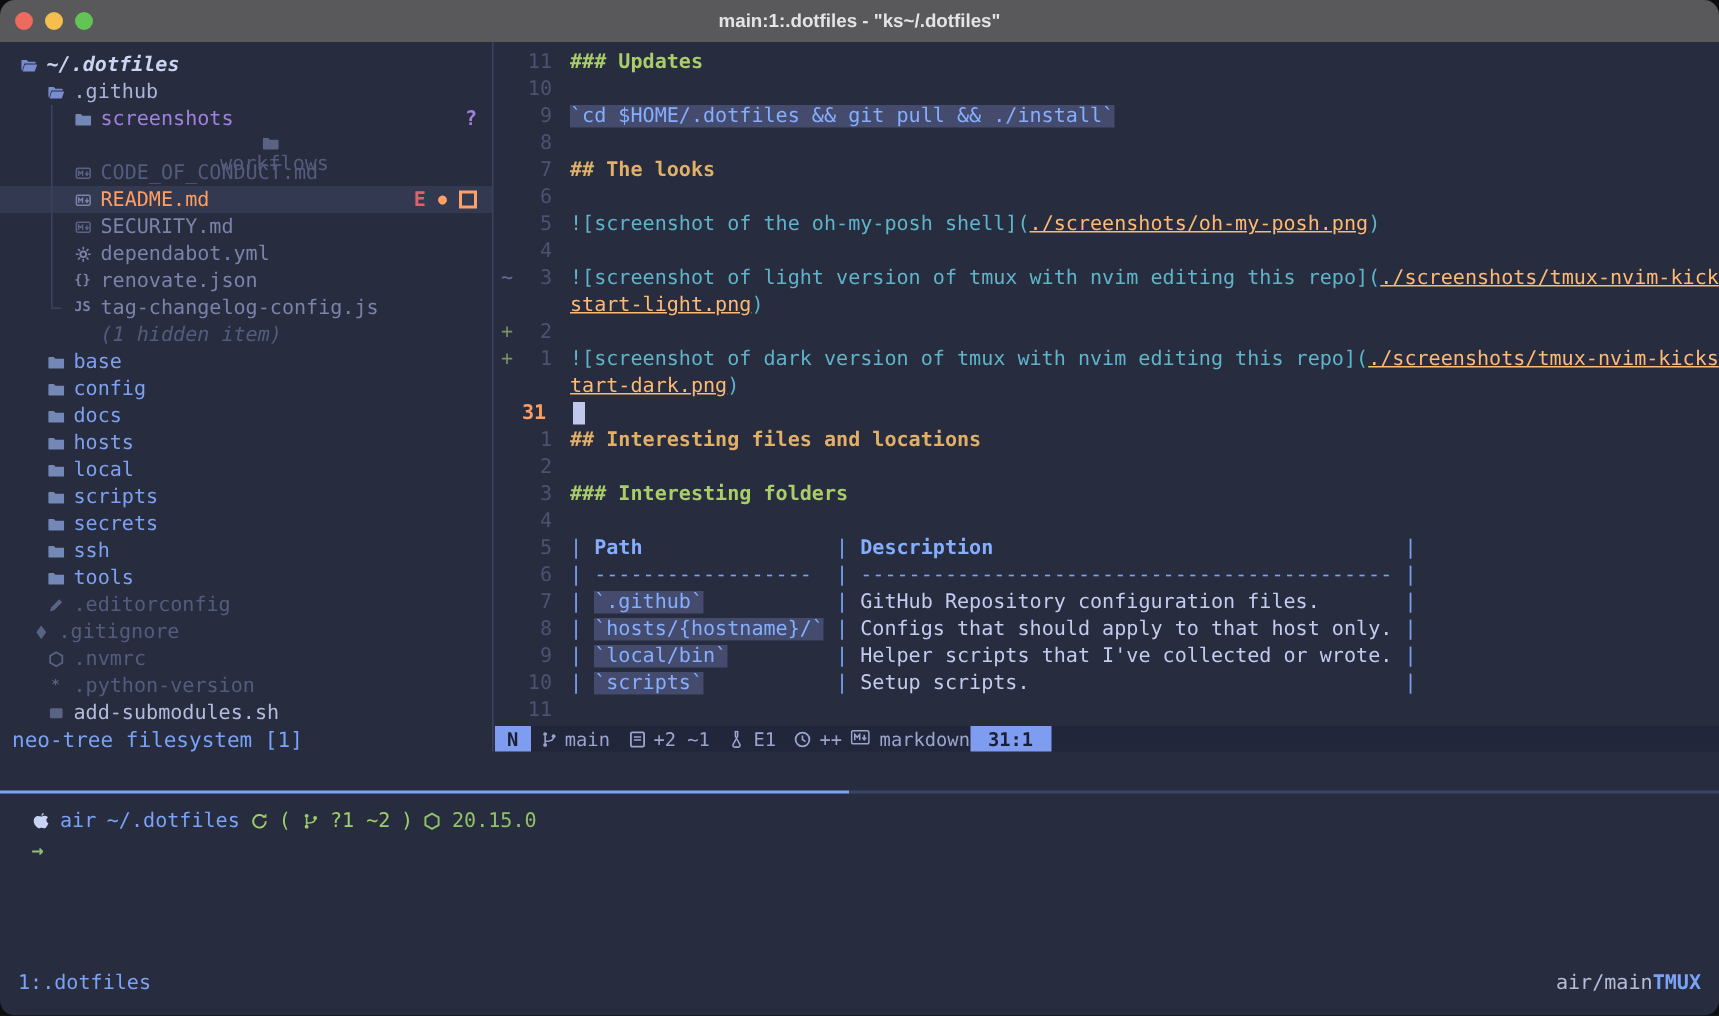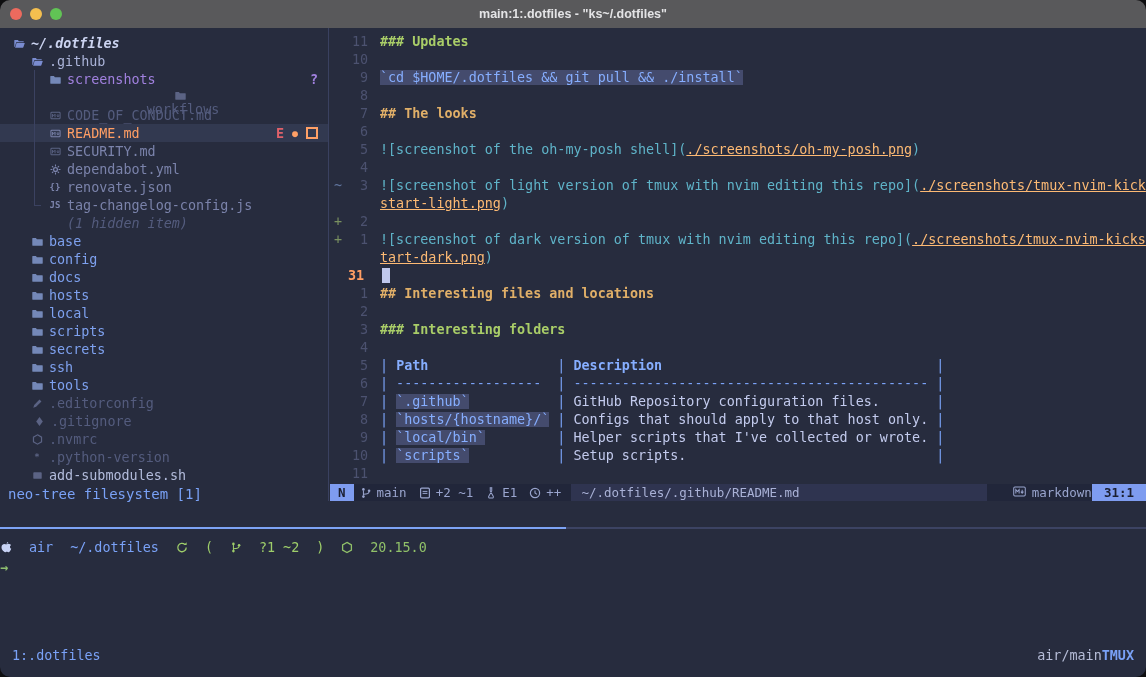--- a/index.html
+++ b/index.html
@@ -68,21 +68,21 @@
   .slseg .ic svg{width:12px;height:12px;fill:currentColor;}
   .pathchip{flex:1;background:#2f3450;color:#a9b1d6;height:17px;display:flex;align-items:center;
             padding:0 10px;margin:0 26px 0 4px;}
   .ftseg{display:flex;align-items:center;gap:6px;margin-right:0;}
   .ftseg .ic svg{width:13px;height:11px;fill:currentColor;}
   .poschip{background:#7e9cf0;color:#1b1f31;font-weight:bold;height:17px;display:flex;
            align-items:center;padding:0 12px;}
   
   .div-b{position:absolute;left:0;top:499px;width:566px;height:2px;background:#7da3f5;}
   .div-d{position:absolute;left:566px;right:0;top:499px;height:2px;background:#3c4363;}
-  .pline{position:absolute;left:0;height:18px;display:flex;align-items:center;gap:17px;white-space:pre;}
+  .pline{position:absolute;left:21px;height:18px;display:flex;align-items:center;gap:7px;white-space:pre;}
   #p1{top:510px;}#p2{top:530px;}
   .p-host{color:#7aa2f7;}
   .p-git{color:#9ece6a;}
   .p-node{color:#90c169;}
   .p-arrow{color:#8fbf6f;font-weight:bold;}
   .pic{display:inline-flex;}
   .pic svg{width:12px;height:13px;fill:currentColor;}
   .apple{color:#c8d3f5;}
   
   #tbar{position:absolute;left:0;right:0;top:616px;height:22px;display:flex;align-items:center;
@@ -163,21 +163,21 @@
             </svg></span><span class="t-blue">secrets</span></div>
         <div class="trow" style="padding-left: 30px;"><span class="ticon i-folderblue"><svg viewBox="0 0 12 12">
               <path d="M.8 2.2h3.4l1.2 1.3h5.8c.3 0 .5.2.5.5v6c0 .3-.2.5-.5.5H.8c-.3 0-.5-.2-.5-.5V2.7c0-.3.2-.5.5-.5z"></path>
             </svg></span><span class="t-blue">ssh</span></div>
         <div class="trow" style="padding-left: 30px;"><span class="ticon i-folderblue"><svg viewBox="0 0 12 12">
               <path d="M.8 2.2h3.4l1.2 1.3h5.8c.3 0 .5.2.5.5v6c0 .3-.2.5-.5.5H.8c-.3 0-.5-.2-.5-.5V2.7c0-.3.2-.5.5-.5z"></path>
             </svg></span><span class="t-blue">tools</span></div>
         <div class="trow" style="padding-left: 30px;"><span class="ticon i-gray"><svg viewBox="0 0 12 12">
               <path d="M1.4 10.6l1-3.1 5.8-5.8 2.1 2.1-5.8 5.8z"></path>
             </svg></span><span class="t-dim">.editorconfig</span></div>
-        <div class="trow" style="padding-left: 32px;"><span class="ticon i-gray"><svg viewBox="0 0 12 12">
+        <div class="trow" style="padding-left: 20px;"><span class="ticon i-gray"><svg viewBox="0 0 12 12">
               <path d="M6 1l3.6 5L6 11 2.4 6z"></path>
             </svg></span><span class="t-dim">.gitignore</span></div>
         <div class="trow" style="padding-left: 30px;"><span class="ticon i-gray"><svg viewBox="0 0 12 12">
               <path d="M6 .9l4.4 2.5v5.2L6 11.1 1.6 8.6V3.4z" fill="none" stroke="currentColor" stroke-width="1.3"></path>
             </svg></span><span class="t-dim">.nvmrc</span></div>
         <div class="trow" style="padding-left: 30px;"><span class="ticon i-gray glyph">*</span><span class="t-dim">.python-version</span></div>
         <div class="trow" style="padding-left: 30px;"><span class="ticon i-gray"><svg viewBox="0 0 12 12">
               <rect x="1.4" y="2.4" width="9.2" height="7.2" rx="1"></rect>
             </svg></span><span class="t-bright">add-submodules.sh</span></div>
       </div>
@@ -247,21 +247,20 @@
       </div>
       <div class="slseg">
         <span class="ic">
             <svg viewBox="0 0 12 12">
               <circle cx="6" cy="6" r="4.6" fill="none" stroke="currentColor" stroke-width="1.2"></circle>
               <path d="M6 3.4V6l2 1.4" fill="none" stroke="currentColor" stroke-width="1.1"></path>
             </svg>
           </span>
         <span>++</span>
       </div>
-      <div class="pathchip">~/.dotfiles/.github/README.md</div>
       <div class="ftseg">
         <span class="ic"><svg viewBox="0 0 14 12">
               <rect x=".7" y="1.2" width="12.6" height="9.6" rx="1.3" fill="none" stroke="currentColor" stroke-width="1.1"></rect>
               <path d="M3 8.2V4l1.8 2L6.6 4v4.2M9.9 4.2v2.6M8.5 6.2l1.4 1.7 1.4-1.7" fill="none" stroke="currentColor" stroke-width="1.1"></path>
             </svg></span>
         <span>markdown</span>
       </div>
       <div class="poschip">31:1</div>
     </div>
 

